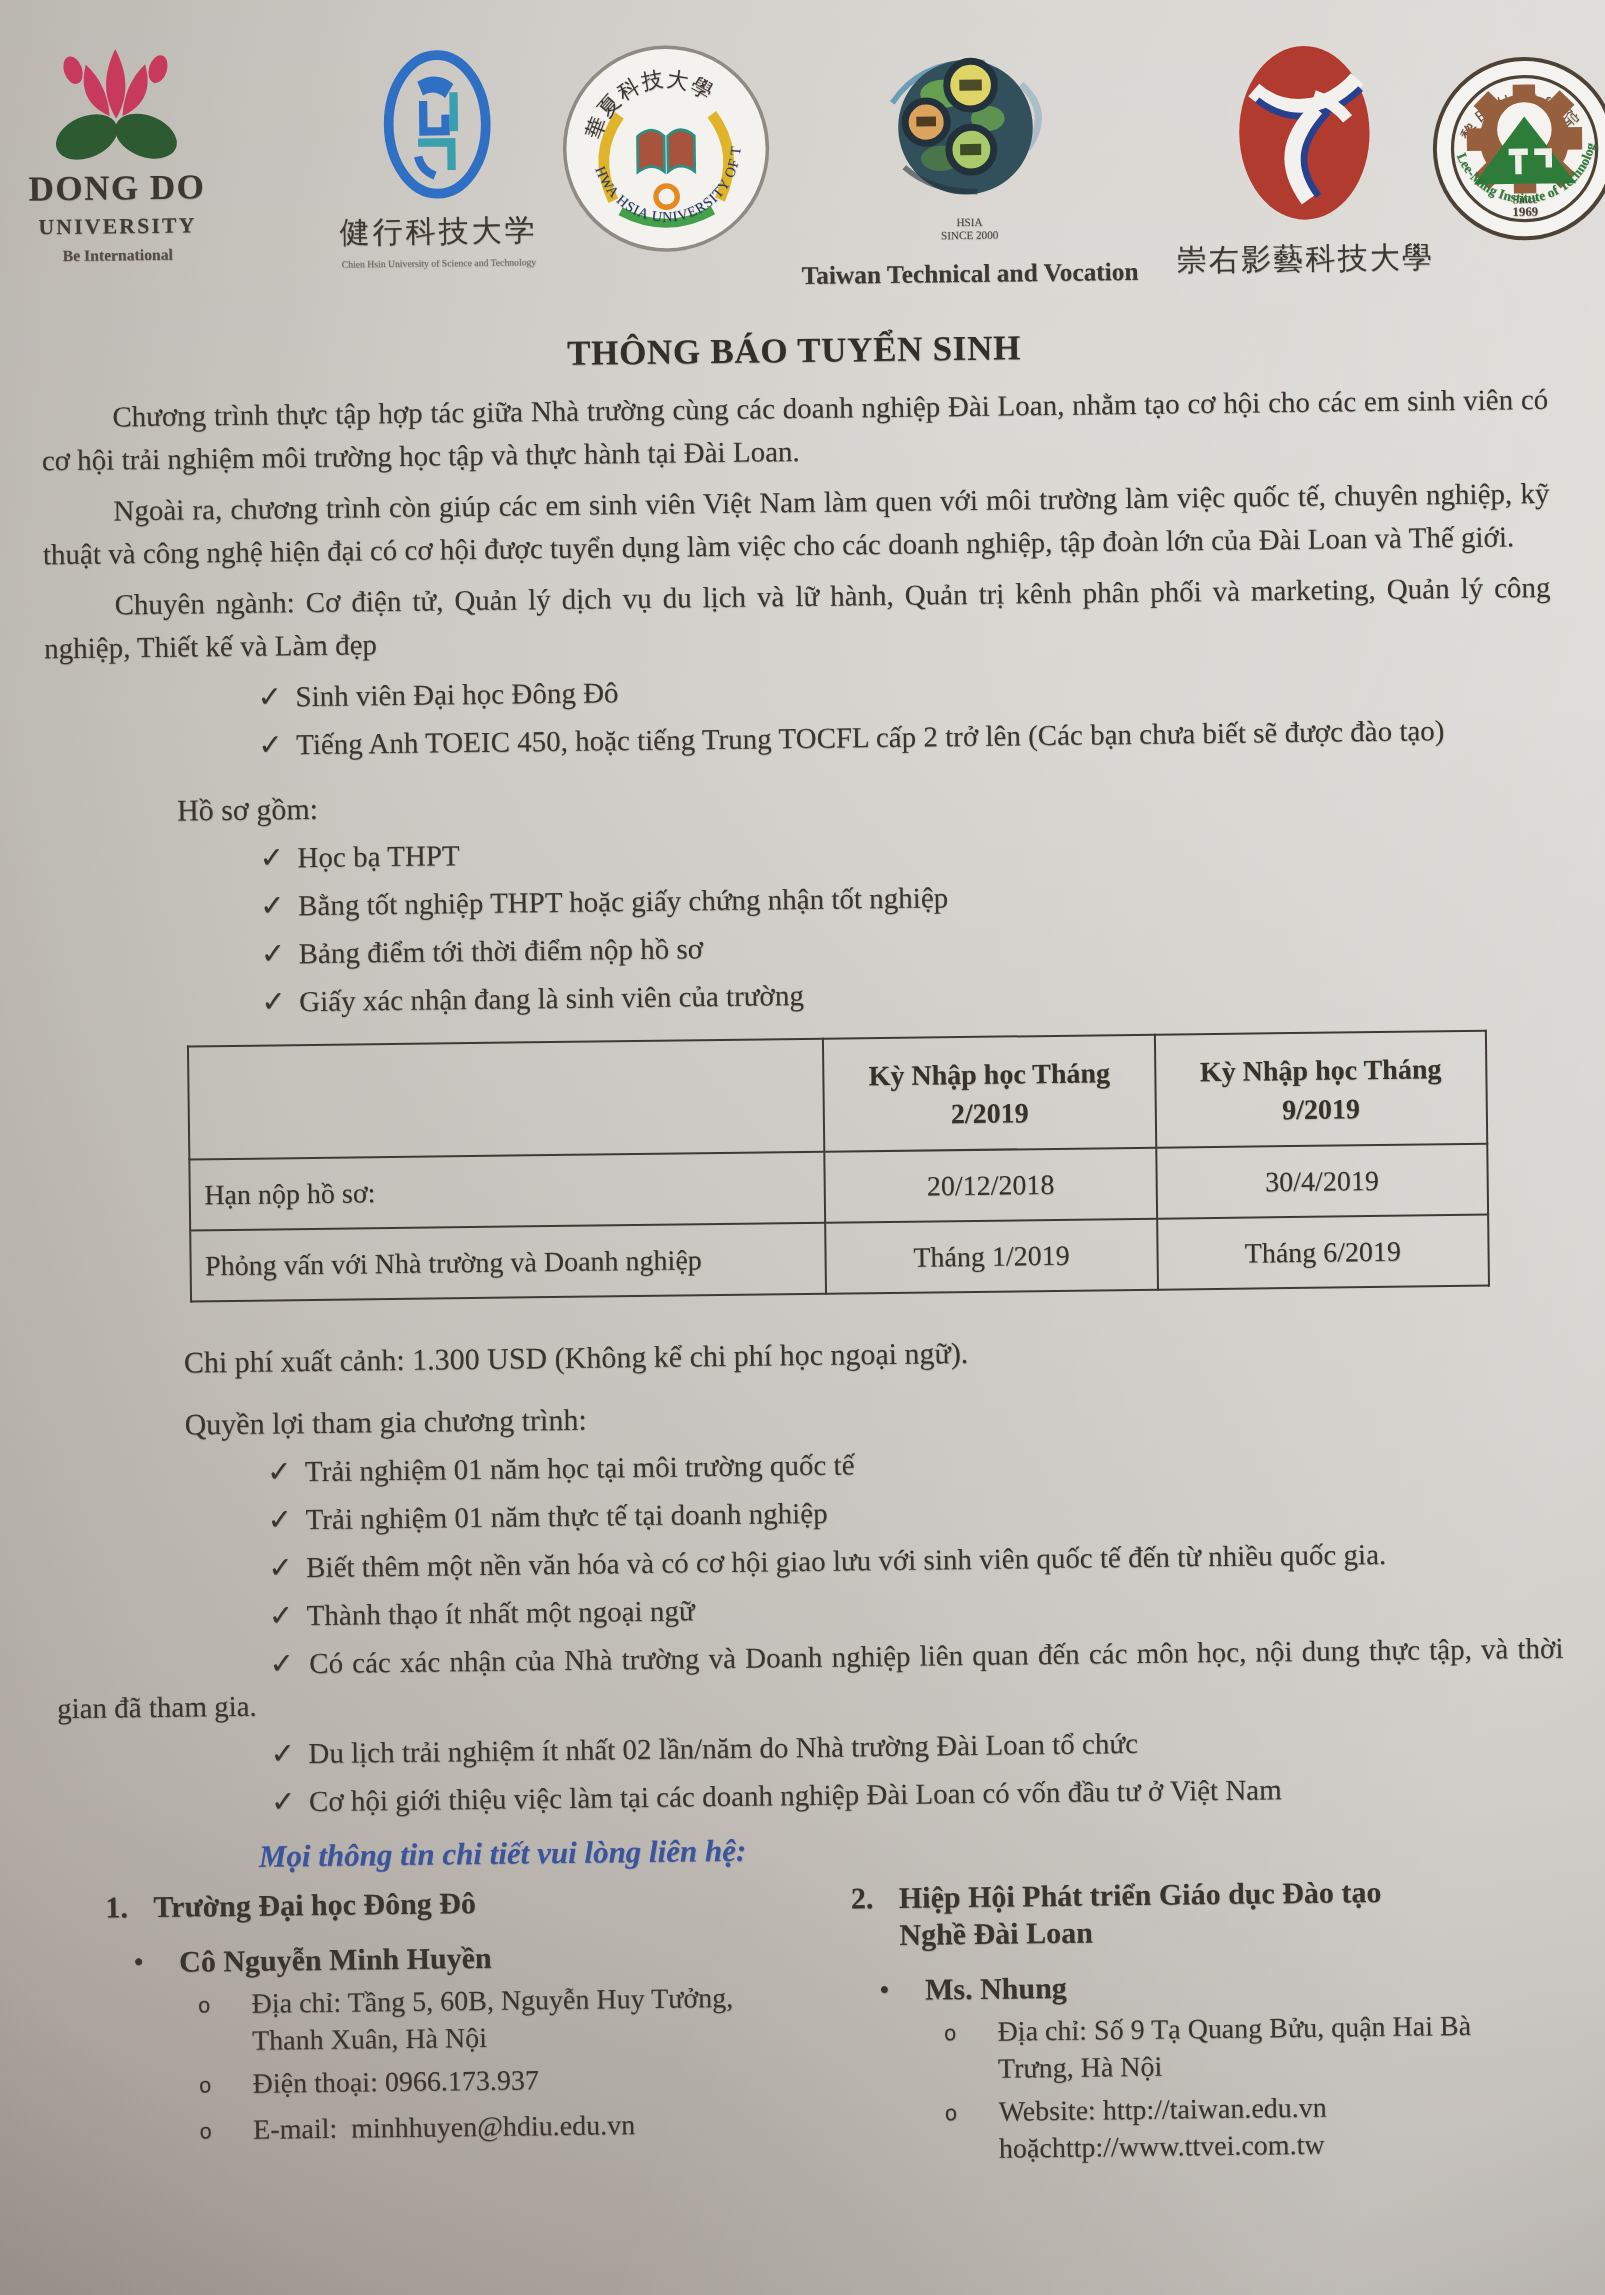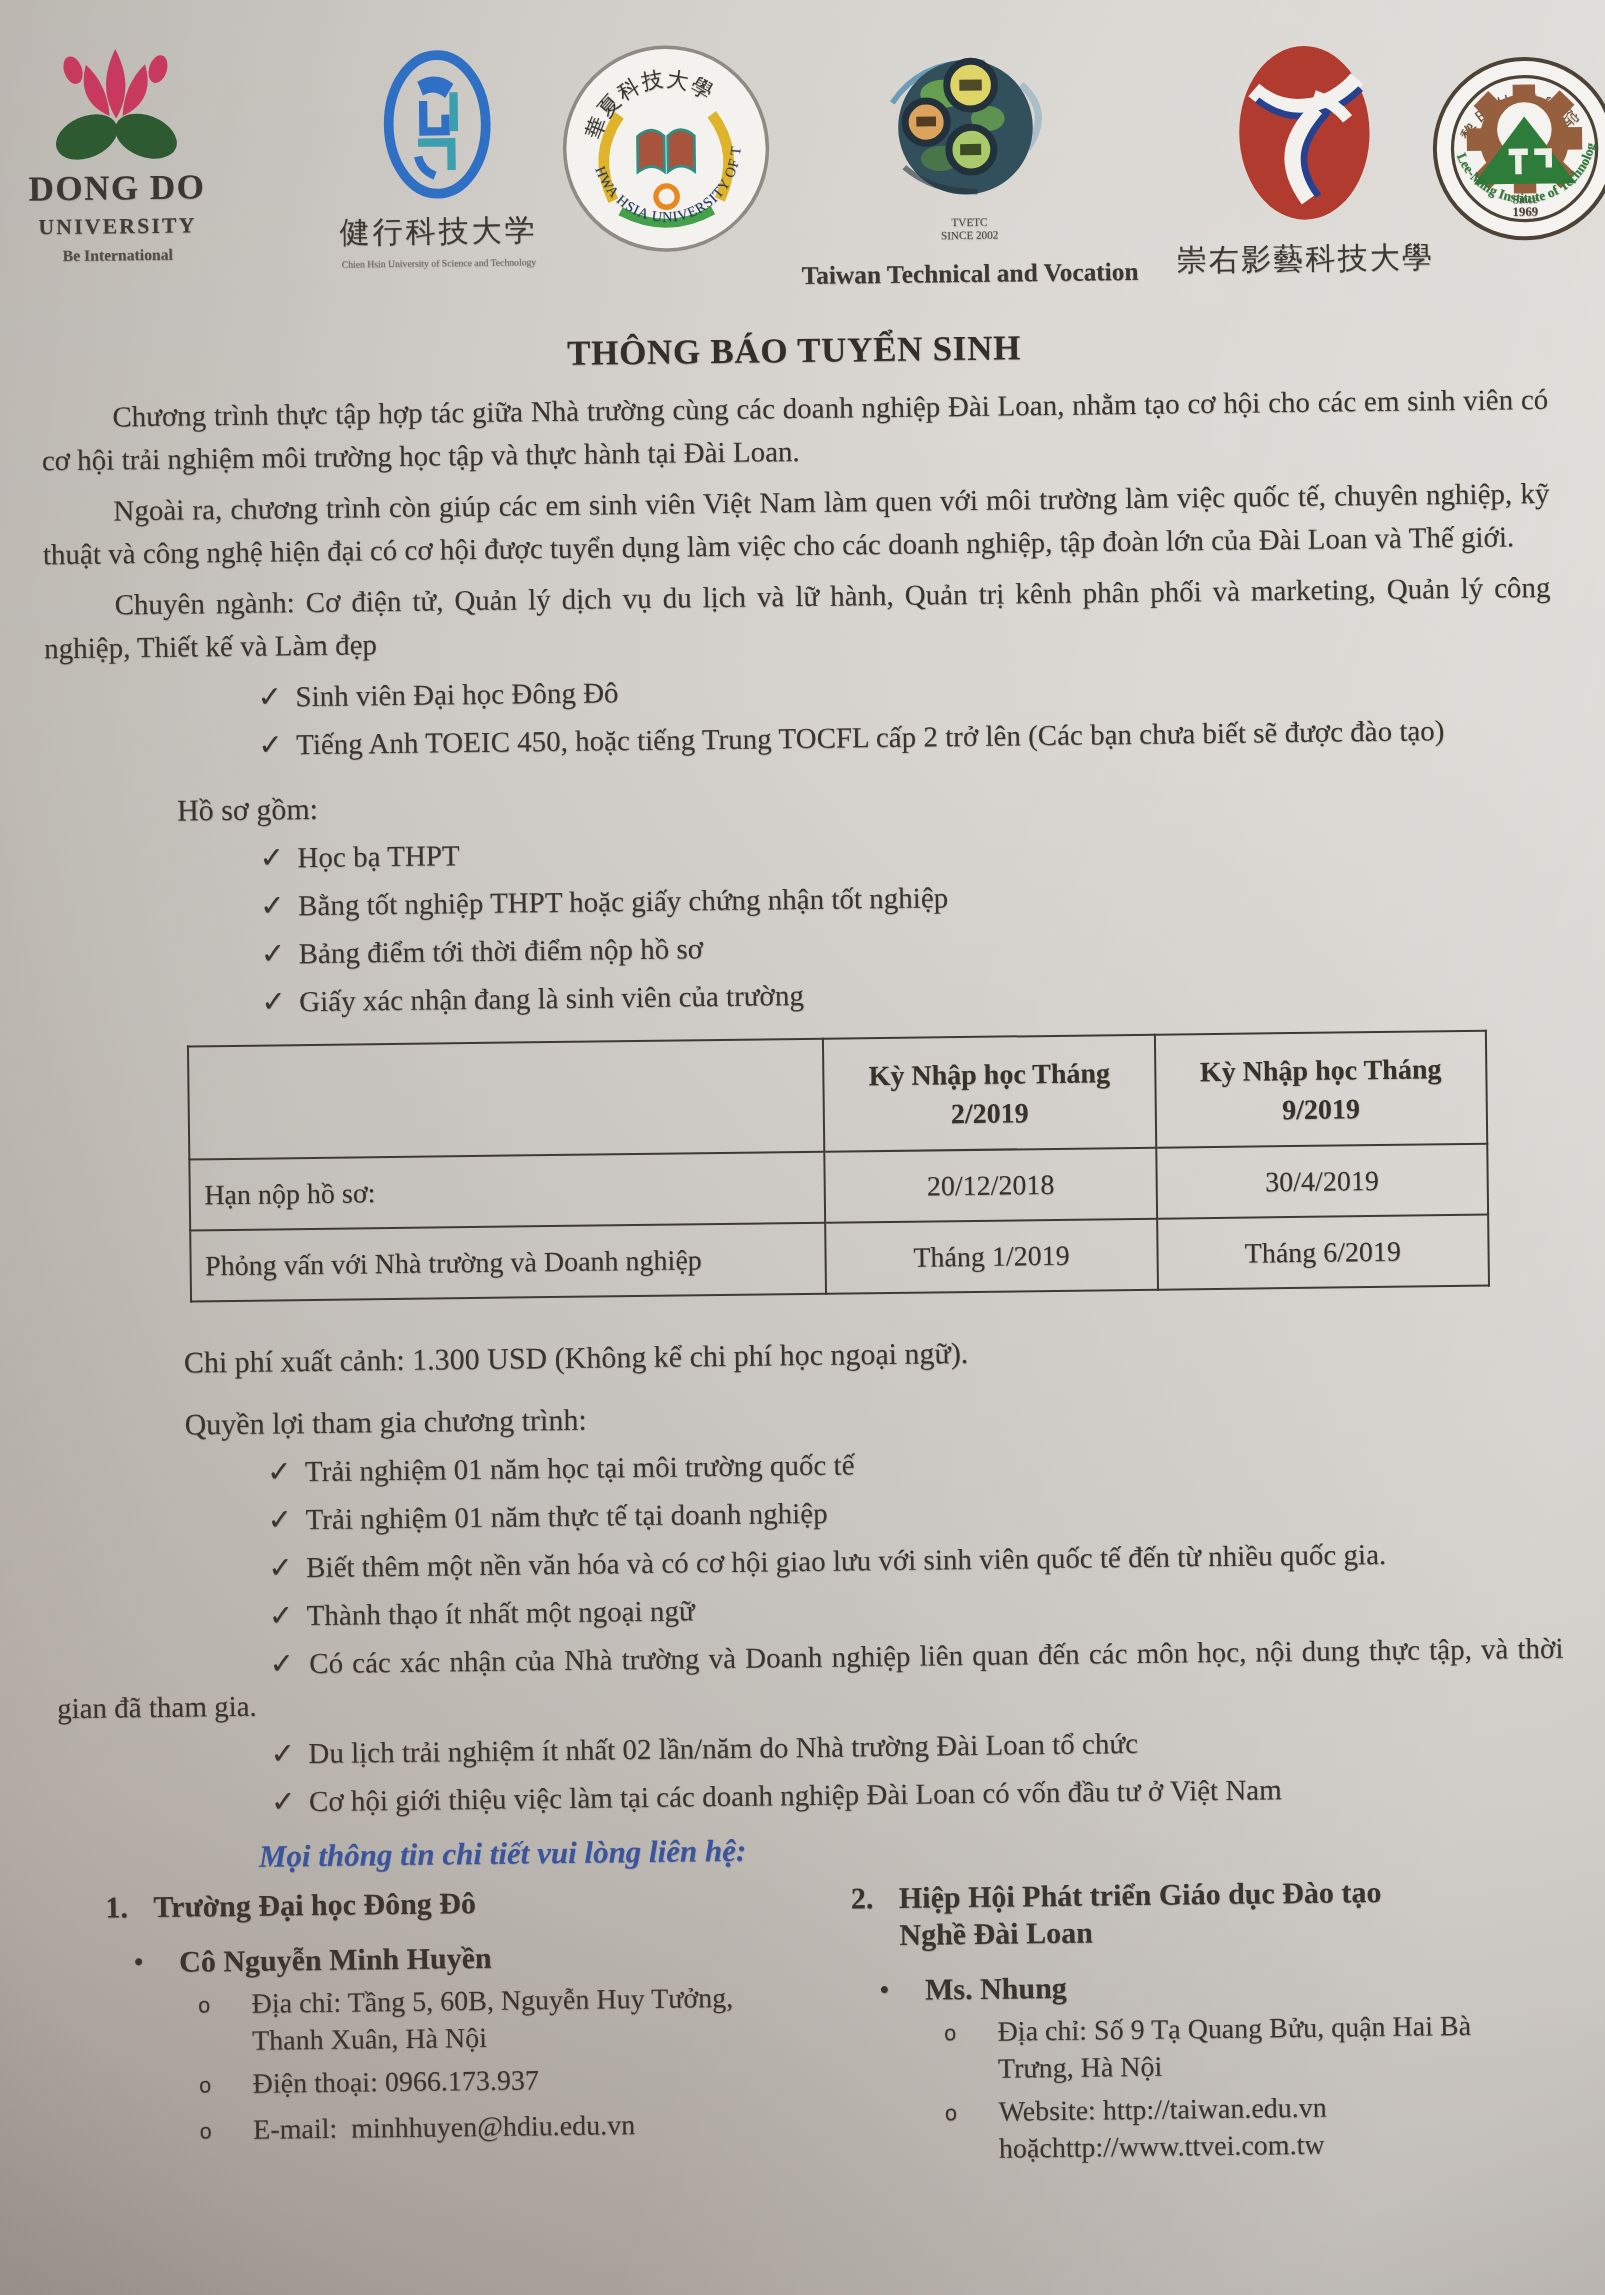--- a/index.html
+++ b/index.html
@@ -137,22 +137,22 @@
         <ellipse cx="40" cy="80" rx="14" ry="9" fill="#4f7e47" opacity="0.8"></ellipse>
         <circle cx="62" cy="28" r="17" fill="#dfd567" stroke="#22313c" stroke-width="5"></circle>
         <rect x="54" y="24" width="16" height="8" fill="#4d4a2a"></rect>
         <circle cx="30" cy="54" r="15" fill="#dba35c" stroke="#22313c" stroke-width="5"></circle>
         <rect x="23" y="50" width="14" height="7" fill="#4f3c22"></rect>
         <circle cx="62" cy="74" r="16" fill="#a9c96a" stroke="#22313c" stroke-width="5"></circle>
         <rect x="54" y="70" width="15" height="8" fill="#3d4a26"></rect>
         <path d="M14,86 Q34,104 66,104" fill="none" stroke="#24323c" stroke-width="4" opacity="0.6"></path>
       </svg>
       <div class="tv-small">
-        <span>TVETC</span><br>
-        <span>SINCE 2002</span>
+        <span>HSIA</span><br>
+        <span>SINCE 2000</span>
       </div>
       <div class="tv-caption">Taiwan Technical and Vocation</div>
     </div>
 
     <div class="logo-block lb-chungyu">
       <svg width="167" height="188" viewBox="0 0 100 112">
         <ellipse cx="50" cy="56" rx="39" ry="52" fill="#b23b30"></ellipse>
         <path d="M20,30 C38,46 64,44 82,24" fill="none" stroke="#f3f1ee" stroke-width="10"></path>
         <path d="M22,36 C40,51 64,49 84,30" fill="none" stroke="#27418f" stroke-width="4"></path>
         <path d="M58,42 C40,60 38,76 52,96" fill="none" stroke="#f3f1ee" stroke-width="10"></path>

